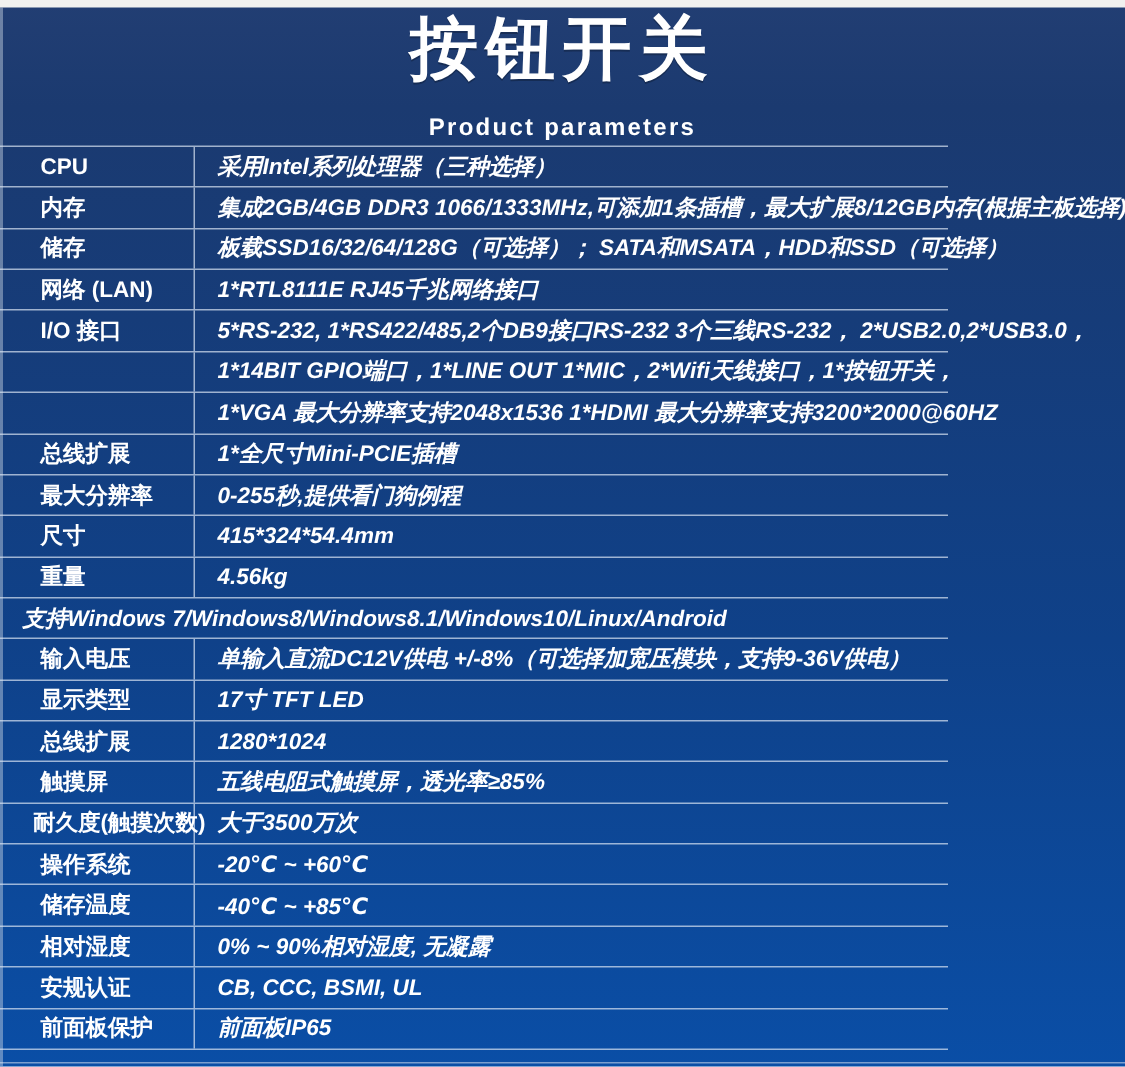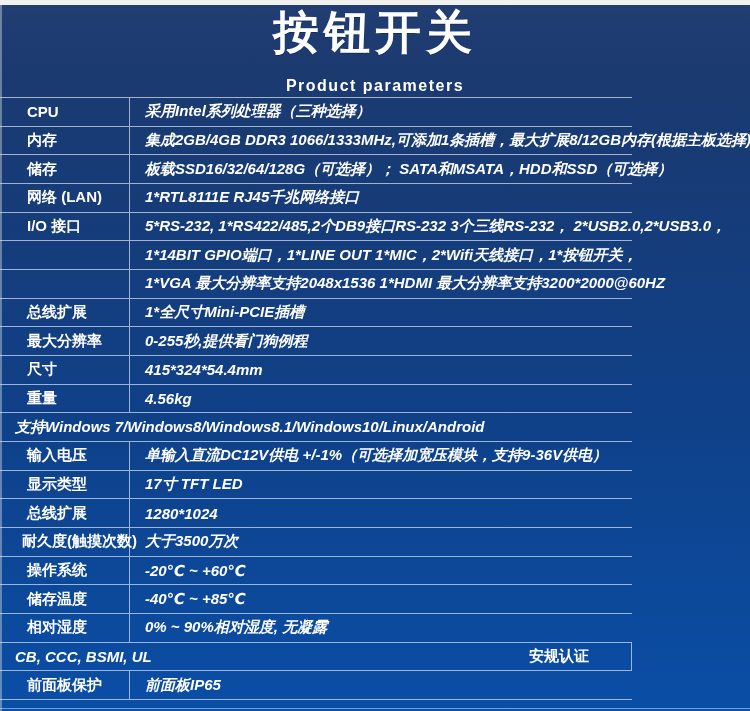--- a/index.html
+++ b/index.html
@@ -97,49 +97,53 @@
     </div>
     <div class="row">
       <div class="cell label">重量</div>
       <div class="cell value">4.56kg</div>
     </div>
     <div class="row">
       <div class="cell value">支持Windows 7/Windows8/Windows8.1/Windows10/Linux/Android</div>
     </div>
     <div class="row">
       <div class="cell label">输入电压</div>
-      <div class="cell value">单输入直流DC12V供电 +/-1%（可选择加宽压模块，支持9-36V供电）</div>
+      <div class="cell value">单输入直流DC12V供电 +/-8%（可选择加宽压模块，支持9-36V供电）</div>
     </div>
     <div class="row">
       <div class="cell label">显示类型</div>
       <div class="cell value">17寸 TFT LED</div>
     </div>
     <div class="row">
       <div class="cell label">总线扩展</div>
       <div class="cell value">1280*1024</div>
+    </div>
+    <div class="row">
+      <div class="cell label">触摸屏</div>
+      <div class="cell value">五线电阻式触摸屏，透光率≥85%</div>
     </div>
     <div class="row tight">
       <div class="cell label">耐久度(触摸次数)</div>
       <div class="cell value">大于3500万次</div>
     </div>
     <div class="row">
       <div class="cell label">操作系统</div>
       <div class="cell value">-20℃ ~ +60℃</div>
     </div>
     <div class="row">
       <div class="cell label">储存温度</div>
       <div class="cell value">-40℃ ~ +85℃</div>
     </div>
     <div class="row">
       <div class="cell label">相对湿度</div>
       <div class="cell value">0% ~ 90%相对湿度, 无凝露</div>
     </div>
     <div class="row">
+      <div class="cell label">安规认证</div>
       <div class="cell value">CB, CCC, BSMI, UL</div>
-      <div class="cell label">安规认证</div>
     </div>
     <div class="row">
       <div class="cell label">前面板保护</div>
       <div class="cell value">前面板IP65</div>
     </div>
   </div>
 
 <div class="bottom-hairline"></div>
 
 </body></html>

